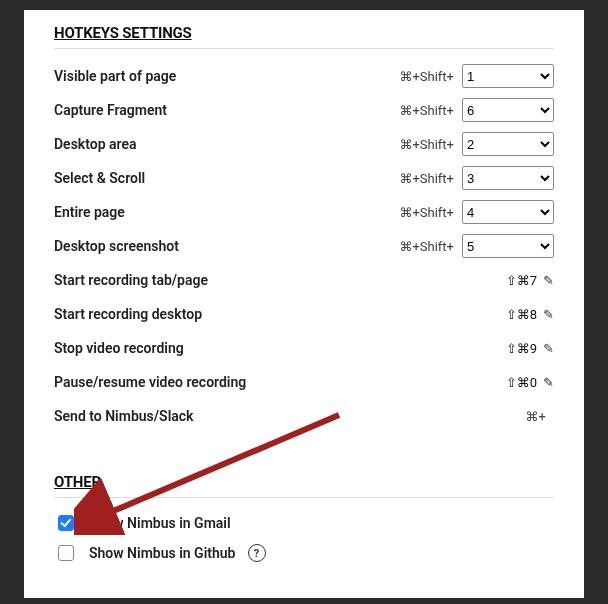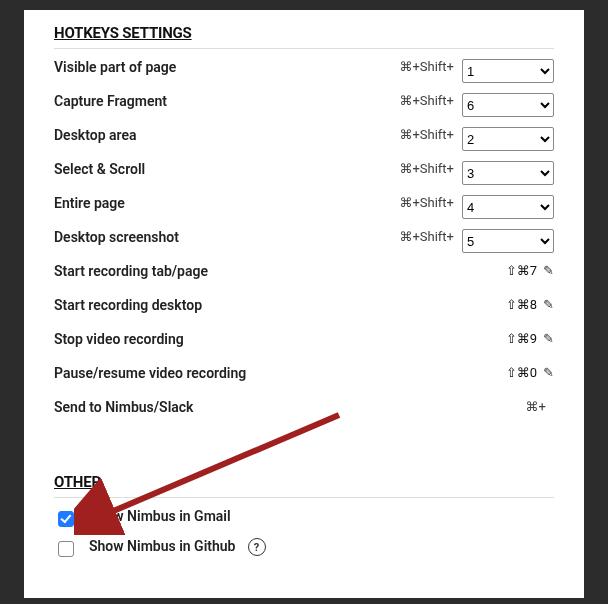--- a/index.html
+++ b/index.html
@@ -1,25 +1,25 @@
 <!DOCTYPE html>
 <html><head>
 <meta charset="utf-8">
 <style>
   html,body{margin:0;padding:0;background:#2c2c2c;font-family:-apple-system,BlinkMacSystemFont,"Segoe UI",Roboto,Helvetica,Arial,sans-serif;font-size:14px;color:#111;}
   .surface{background:#fff;width:560px;min-height:584px;margin:10px auto;padding:10px 30px 30px 30px;box-sizing:border-box;position:relative;}
   h2.section{font-size:15px;font-weight:700;letter-spacing:-0.2px;margin:4px 0 6px 0;text-decoration:underline;}
   hr.sep{border:none;border-top:1px solid #ddd;margin:0 0 10px 0;}
-  .row{display:flex;align-items:flex-start;height:34px;}
+  .row{display:flex;align-items:center;height:34px;}
   .row-label{flex:1 1 auto;font-size:14px;font-weight:600;color:#222;}
   .prefix{font-size:13px;color:#404040;margin-right:8px;white-space:nowrap;}
   select.hk{width:92px;height:24px;font-size:13px;border:1px solid #888;border-radius:2px;background:#fff;}
   .combo{font-size:13px;color:#111;display:inline-flex;align-items:center;gap:6px;}
   .pencil{color:#333;}
-  .checkbox-row{display:flex;height:30px;gap:12px;font-size:14px;font-weight:600;color:#222;}
+  .checkbox-row{display:flex;align-items:center;height:30px;gap:12px;font-size:14px;font-weight:600;color:#222;}
   input[type=checkbox].ck{appearance:none;-webkit-appearance:none;width:16px;height:16px;border:1px solid #888;border-radius:3px;background:#fff;display:inline-flex;align-items:center;justify-content:center;cursor:pointer;}
   input[type=checkbox].ck:checked{background:#1f7bff;border-color:#1f7bff;}
   input[type=checkbox].ck:checked::after{content:"";display:block;width:4px;height:8px;border:solid #fff;border-width:0 2px 2px 0;transform:rotate(40deg) translate(-1px,-1px);}
   .help{width:16px;height:16px;border:1.5px solid #333;border-radius:50%;display:inline-flex;align-items:center;justify-content:center;font-size:11px;font-weight:700;color:#333;}
   svg.arrow{position:absolute;pointer-events:none;}
 </style>
 </head>
 <body>
 
 <div class="surface">

